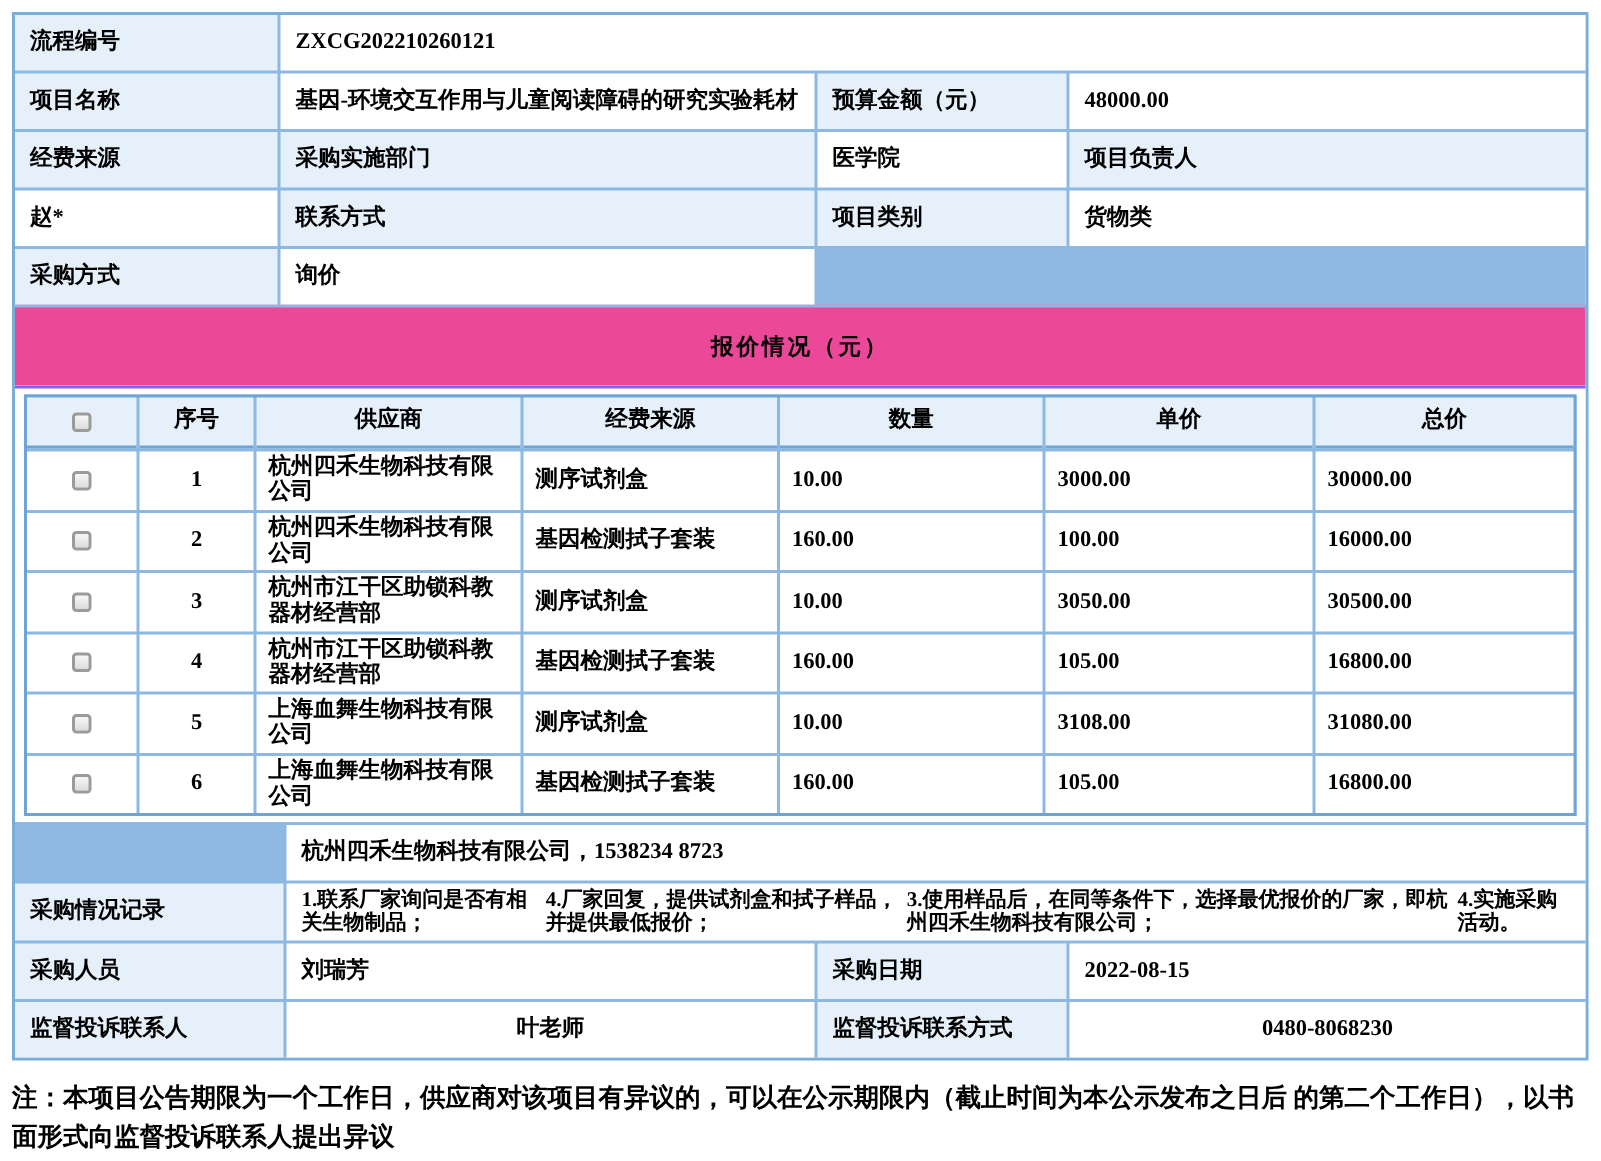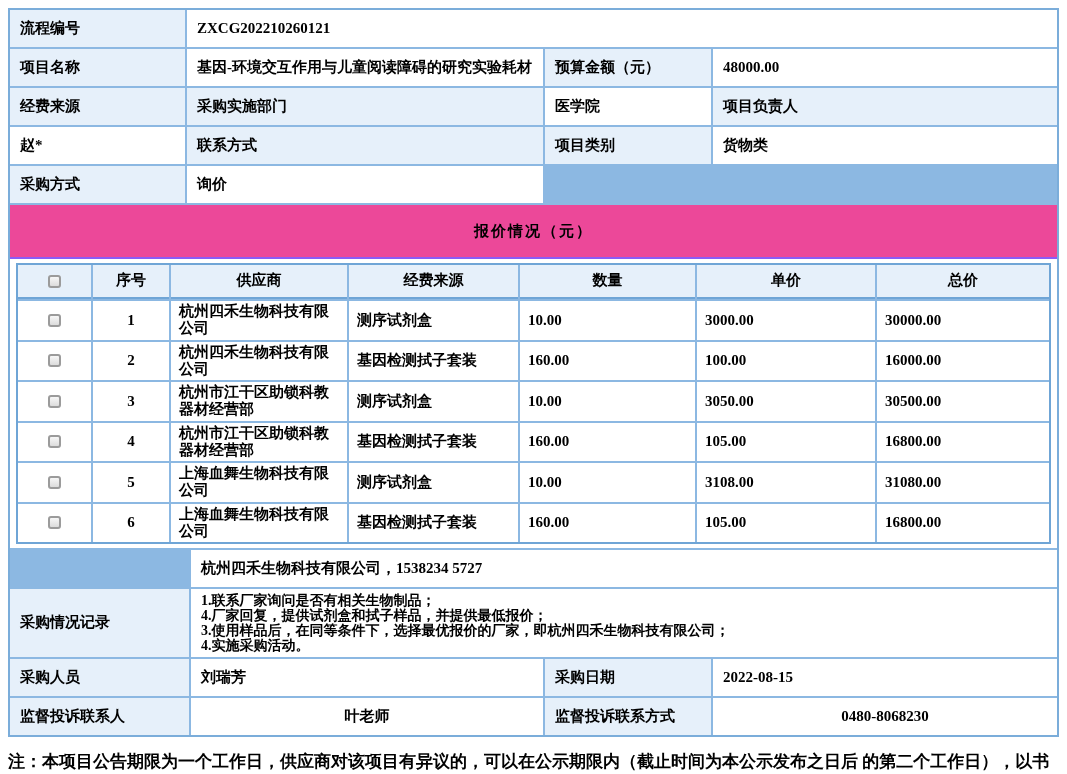--- a/index.html
+++ b/index.html
@@ -55,21 +55,21 @@
   .quote-grid .hcell {
     background:#e6f0fa;
     justify-content:center;
     border-bottom:2px solid #6fa5d6;
     min-height:34px;
   }
   .footer-grid {
     border-top:2px solid #8cb8e2;
     grid-template-columns:179px 352px 166px 1fr;
   }
-  .record-cell { flex-direction:column; align-items:flex-start; justify-content:center; padding:4px 10px; }
+  .record-cell { flex-direction:row; align-items:flex-start; justify-content:center; padding:4px 10px; }
   .record-cell div { font-size:14px; line-height:15px; }
   .checkbox {
     width:13px; height:13px;
     border:2px solid #9b9b9b;
     border-radius:3px;
     background:linear-gradient(#f7f7f7,#dcdcdc);
     display:inline-block;
   }
   .note {
     margin:12px 8px 0 8px;
@@ -175,21 +175,21 @@
       <div class="cell center">6</div>
       <div class="cell">上海血舞生物科技有限公司</div>
       <div class="cell">基因检测拭子套装</div>
       <div class="cell">160.00</div>
       <div class="cell">105.00</div>
       <div class="cell">16800.00</div>
     </div>
   </div>
 
   <div class="grid footer-grid">
-    <div class="cell span3f">杭州四禾生物科技有限公司，1538234 5727</div>
+    <div class="cell span3f">杭州四禾生物科技有限公司，1538234 8723</div>
 
     <div class="cell lbl">采购情况记录</div>
     <div class="cell span3f record-cell">
       <div>1.联系厂家询问是否有相关生物制品；</div>
       <div>4.厂家回复，提供试剂盒和拭子样品，并提供最低报价；</div>
       <div>3.使用样品后，在同等条件下，选择最优报价的厂家，即杭州四禾生物科技有限公司；</div>
       <div>4.实施采购活动。</div>
     </div>
 
     <div class="cell lbl">采购人员</div>

